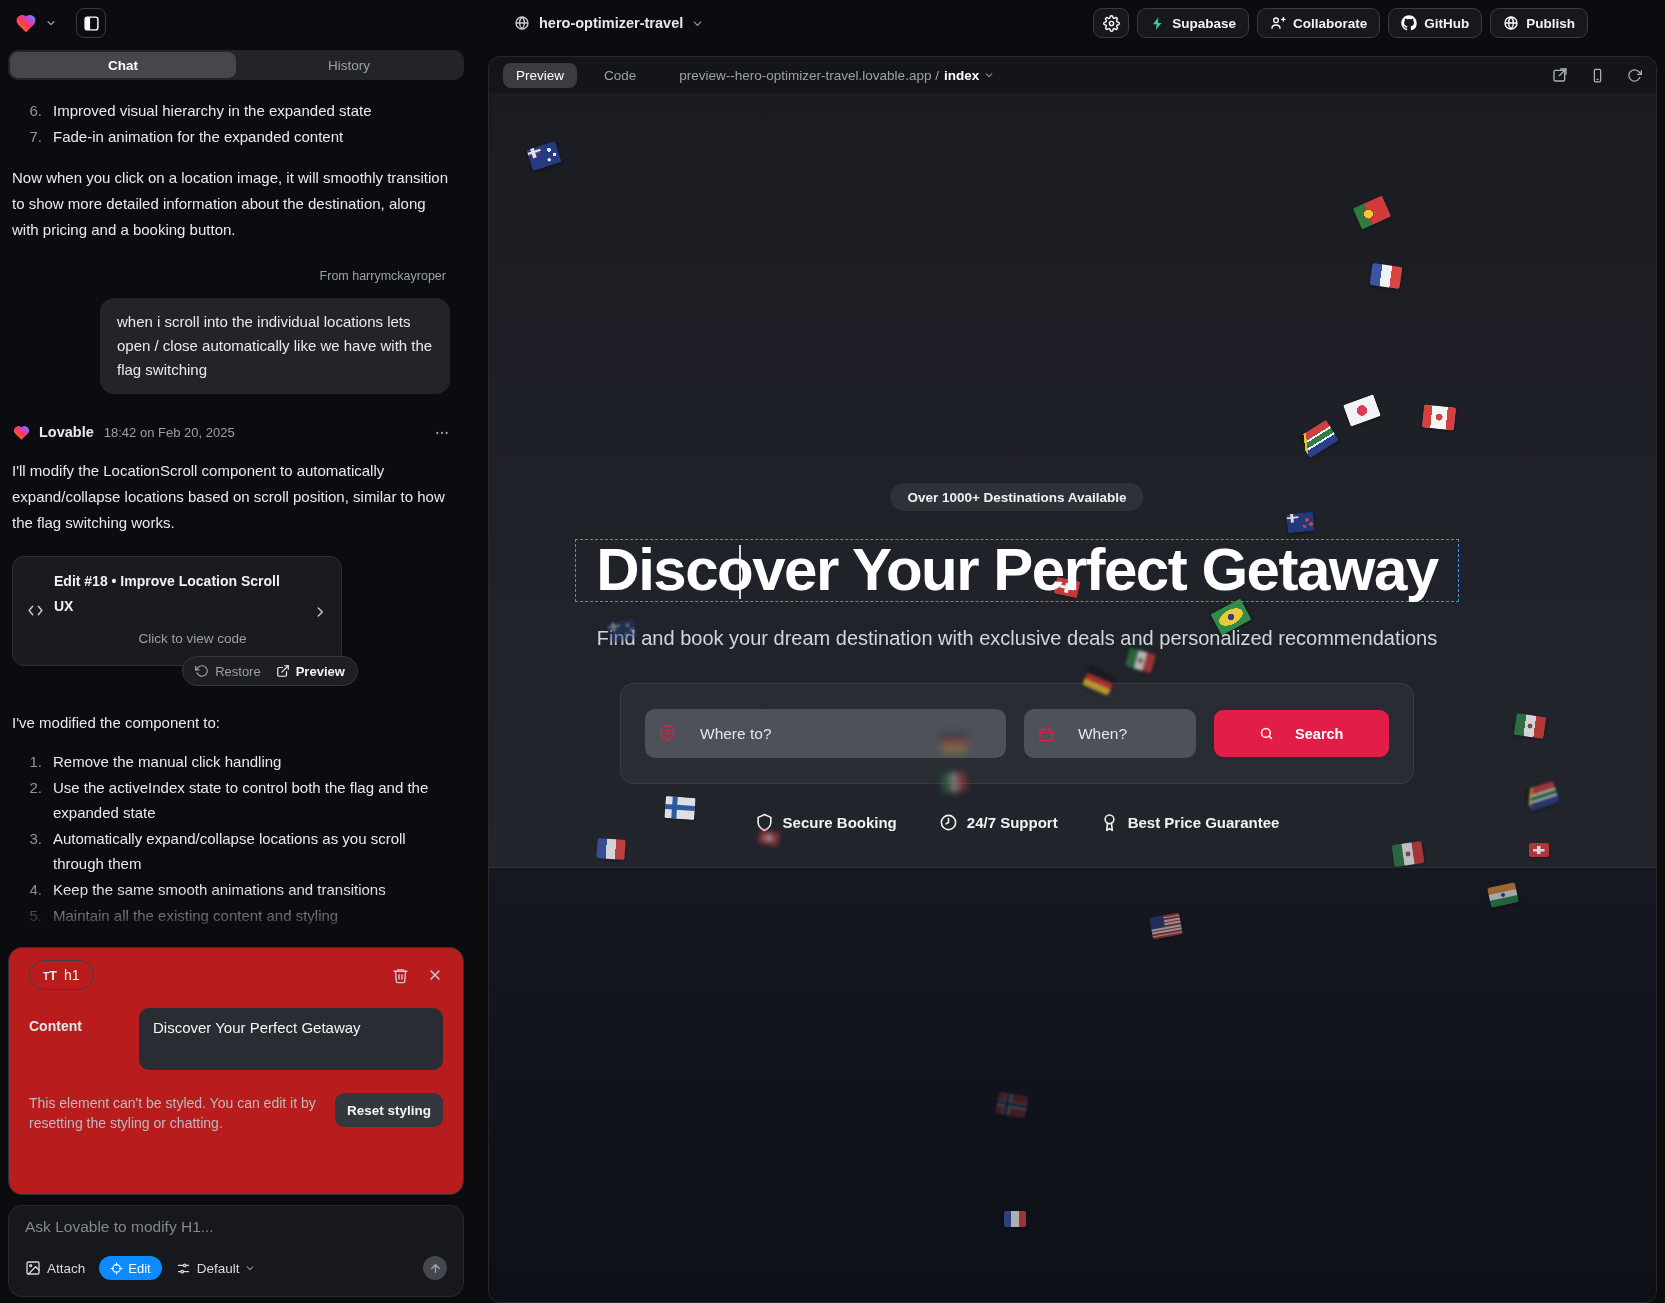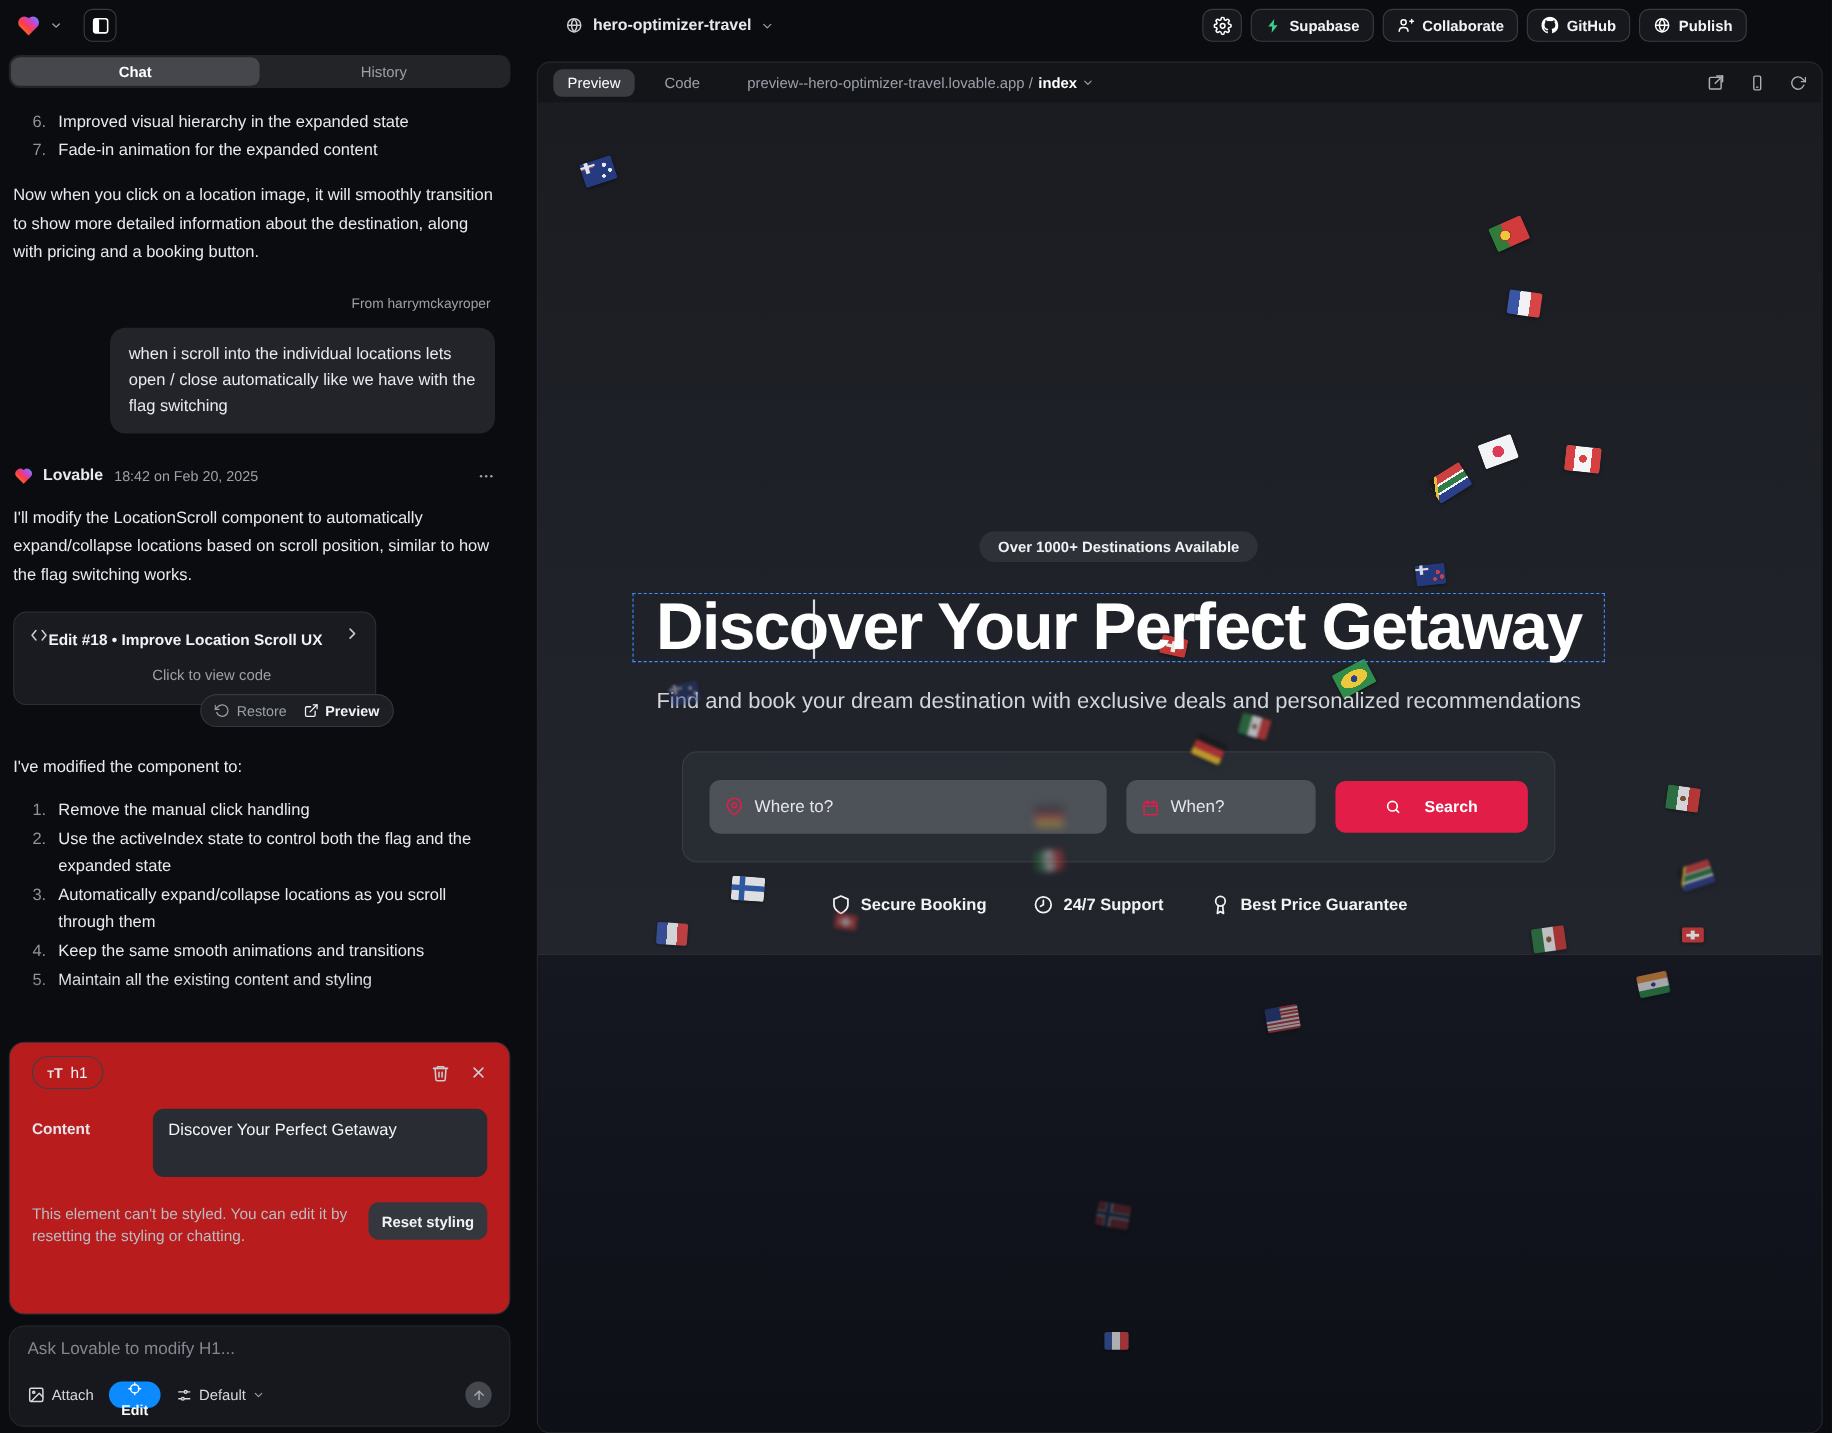--- a/index.html
+++ b/index.html
@@ -35,21 +35,21 @@
   .li-num { width:30px; flex:none; text-align:right; margin-right:11px; color:#8f939b; }
   .chat p.msg { margin-top:16px; line-height:26px; }
   .from-label { margin-top:21px; text-align:right; font-size:12.5px; color:#9ba0a8; padding-right:4px; }
   .bubble { margin-top:9px; margin-left:88px; background:#232429; border-radius:14px; padding:12px 17px; line-height:24px; }
   .asst-head { margin-top:26px; display:flex; align-items:center; gap:8px; }
   .asst-name { font-size:14.5px; font-weight:700; }
   .asst-time { font-size:13px; color:#9ba0a8; margin-left:2px; }
   .more-btn { margin-left:auto; color:#9ba0a8; }
   .asst-intro { margin-top:13px; line-height:26px; }
   .edit-card { margin-top:20px; width:330px; background:#1a1b20; border:1px solid #2c2e34; border-radius:12px; padding:12px 14px 14px; }
-  .ec-row1 { display:flex; align-items:flex-start; }
+  .ec-row1 { display:flex; align-items:flex-end; gap:10px; }
   .ec-title { font-size:14px; font-weight:700; color:#f0f1f4; flex:1; }
   .ec-sub { margin-top:7px; margin-left:31px; font-size:13.5px; color:#9ba0a8;text-align:center; }
   .restore-pill { position:relative; margin-top:-10px; margin-left:170px; width:176px; height:30px; background:#1d1f24; border:1px solid #34373d; border-radius:999px; display:flex; align-items:center; justify-content:center; gap:15px; }
   .pill-btn { display:flex; align-items:center; gap:6px; font-size:13px; }
   .pill-btn.restore { color:#9aa0a8; }
   .pill-btn.preview { color:#f2f3f5; font-weight:700; }
   .summary-intro { margin-top:24px; }
   .steps { margin-top:14px; }
   .steps .li-row { margin-bottom:1px; }
   .chat-fade { position:absolute; left:0; top:888px; width:472px; height:60px; background:linear-gradient(180deg, rgba(11,12,15,0), #0b0c0f 80%); pointer-events:none; }
@@ -71,21 +71,21 @@
   .ed-foot { margin-top:14px; display:flex; justify-content:flex-end; align-items:center; gap:14px; }
   .discard-btn { background:none; border:none; color:#b4b8bf; font-size:14.5px; }
   .save-btn { height:34px; background:#2e7f98; border:none; border-radius:9px; padding:0 15px; color:#e9f6fb; font-size:14.5px; font-weight:400; }
 
   
   .composer { position:absolute; left:8px; top:1205px; width:456px; height:92px; background:#17181d; border:1px solid #26282e; border-radius:14px; padding:12px 16px 10px; }
   .composer-input { width:100%; background:transparent; border:none; outline:none; font-size:15.5px; color:#e8e9ec; font-family:"Liberation Sans","DejaVu Sans",sans-serif; }
   .composer-input::placeholder { color:#83878f; }
   .composer-row { margin-top:20px; display:flex; align-items:center; gap:14px; }
   .comp-btn { display:flex; align-items:center; gap:6px; font-size:13.5px; color:#d6d9de; background:none; border:none; }
-  .edit-pill { display:flex; align-items:center; gap:5px; background:#0b8bff; border:none; border-radius:999px; height:24px; padding:0 11px; color:#fff; font-size:13px; font-weight:700;flex-direction:column; }
+  .edit-pill { display:flex; align-items:center; gap:5px; background:#0b8bff; border:none; border-radius:999px; height:24px; padding:0 11px; color:#fff; font-size:13px; font-weight:400; }
   .send-btn { margin-left:auto; width:24px; height:24px; border-radius:50%; background:#44474d; border:none; display:flex; align-items:center; justify-content:center; color:#a4a8af; }
 
   
   .preview-panel { position:absolute; left:488px; top:56px; width:1169px; height:1247px; background:#141519; border:1px solid #26282c; border-radius:12px; overflow:hidden; }
   .pv-toolbar { height:36px; display:flex; align-items:center; padding:0 14px; gap:14px; }
   .pv-tab { font-size:13.5px; color:#9ba0a8; padding:5px 13px; border-radius:8px; }
   .pv-tab.active { background:#3a3c42; color:#fff; }
   .pv-url { margin-left:16px; font-size:13.5px; color:#9ba0a8; display:flex; align-items:center; gap:5px; }
   .pv-url .page { color:#fff; font-weight:700; }
   .pv-icons { margin-left:auto; display:flex; align-items:center; gap:22px; color:#aab0b8; }
@@ -93,21 +93,21 @@
   .hero-bg { position:absolute; left:0; top:0; width:100%; height:774px; background:linear-gradient(180deg,#1a1c22 0%,#202329 70%,#22252c 100%); }
   .lower-bg { position:absolute; left:0; top:774px; width:100%; bottom:0; background:linear-gradient(180deg,#151821 0%,#10131b 55%,#0d1016 100%); }
   .hero-divider { position:absolute; left:0; top:774px; width:100%; height:1px; background:#43474f; opacity:.55; }
   .hero-inner { position:absolute; left:0; top:0; width:1056px; height:100%; }
   .hero-badge { position:absolute; left:50%; transform:translateX(-50%); top:390px; height:28px; padding:0 17px; background:#2e3138; border-radius:999px; display:flex; align-items:center; font-size:13.5px; font-weight:700; color:#f0f1f4; white-space:nowrap; z-index:2; }
   .selection-rect { position:absolute; left:50%; transform:translateX(-50%); top:446px; width:884px; height:63px; border:1px dashed #3d8bfd; z-index:2; }
   .hero-title { position:absolute; left:50%; transform:translateX(-50%); top:442px; font-size:60px; font-weight:700; letter-spacing:-1.5px; color:#ffffff; white-space:nowrap; z-index:2; }
   .hero-caret { position:absolute; left:250px; top:452px; width:2px; height:54px; background:#fff; opacity:.85; z-index:3; }
   .hero-subtitle { position:absolute; left:0; width:100%; top:534px; text-align:center; font-size:20px; color:#d2d5da; z-index:2; }
   .search-card { position:absolute; left:50%; transform:translateX(-50%); top:590px; width:794px; height:101px; background:rgba(42,46,54,.78); border:1px solid rgba(80,84,92,.4); border-radius:14px; display:flex; align-items:center; padding:0 24px; gap:18px; z-index:3; }
-  .search-field { height:49px; background:rgba(90,94,102,.75); border-radius:10px; display:flex; align-items:center; padding:0 14px; gap:10px; }
+  .search-field { height:49px; background:rgba(90,94,102,.75); border-radius:10px; display:flex; align-items:center; padding:0 14px; gap:24px; }
   .search-field input { background:transparent; border:none; outline:none; font-size:15.5px; color:#eceef1; width:100%; font-family:"Liberation Sans","DejaVu Sans",sans-serif; }
   .search-field input::placeholder { color:#e4e6ea; }
   .sf-where { width:362px; }
   .sf-when { width:172px; }
   .search-btn { margin-left:auto; width:176px; height:47px; background:#e11d48; border:none; border-radius:9px; display:flex; align-items:center; justify-content:center; gap:21px; color:#fff; font-size:14.5px; font-weight:700; }
   .features { position:absolute; left:0; width:100%; top:720px; display:flex; justify-content:center; gap:42px; z-index:2; }
   .feature { display:flex; align-items:center; gap:9px; font-size:15px; font-weight:700; color:#f2f3f5; }
 
   
   .flag { position:absolute; border-radius:2px; box-shadow:0 1px 3px rgba(0,0,0,.4); }

